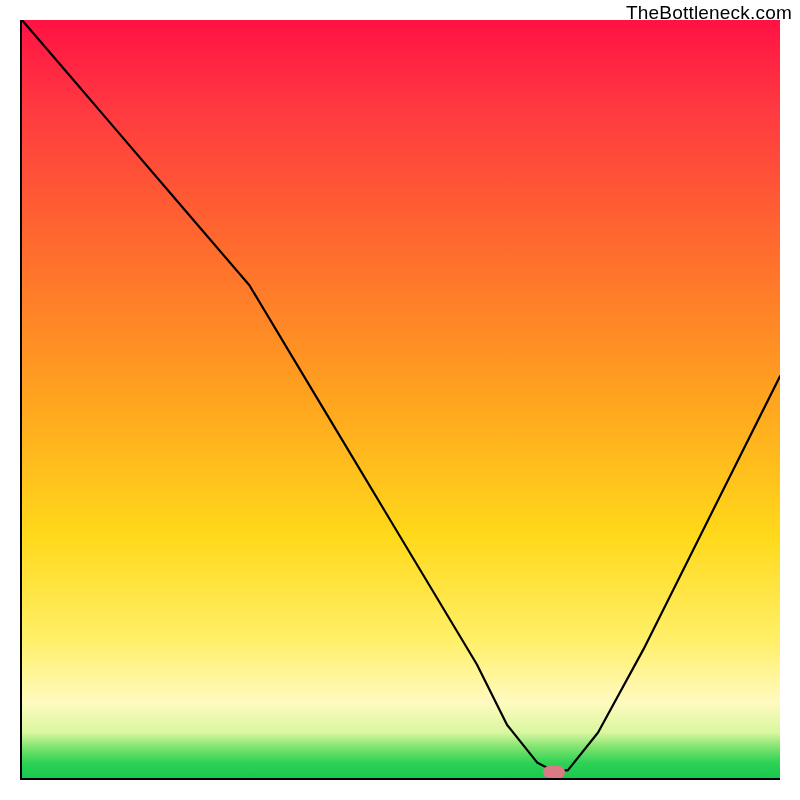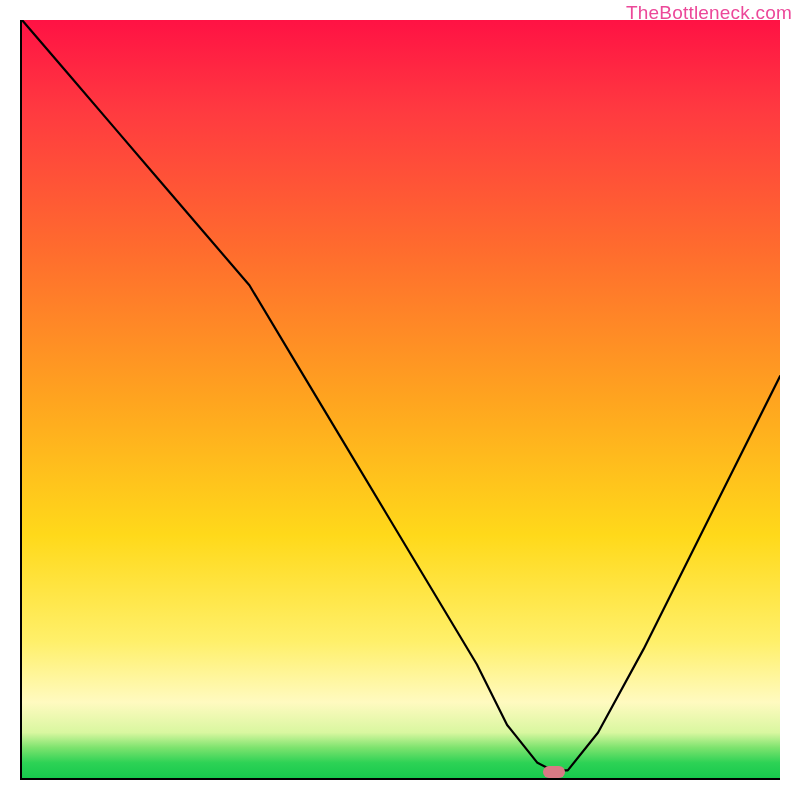--- a/index.html
+++ b/index.html
@@ -57,21 +57,21 @@
     width: 22px;
     height: 12px;
     border-radius: 6px;
     background: #d97a85;
     transform: translate(-50%, -50%);
   }
   .watermark {
     position: absolute;
     top: 2px;
     right: 8px;
-    color: #ec4899;
+    color: #000000;
     font-size: 19px;
     letter-spacing: 0.2px;
     user-select: none;
   }
 </style>
 </head>
 <body>
 
 <div class="canvas">
   <div class="watermark">TheBottleneck.com</div>

